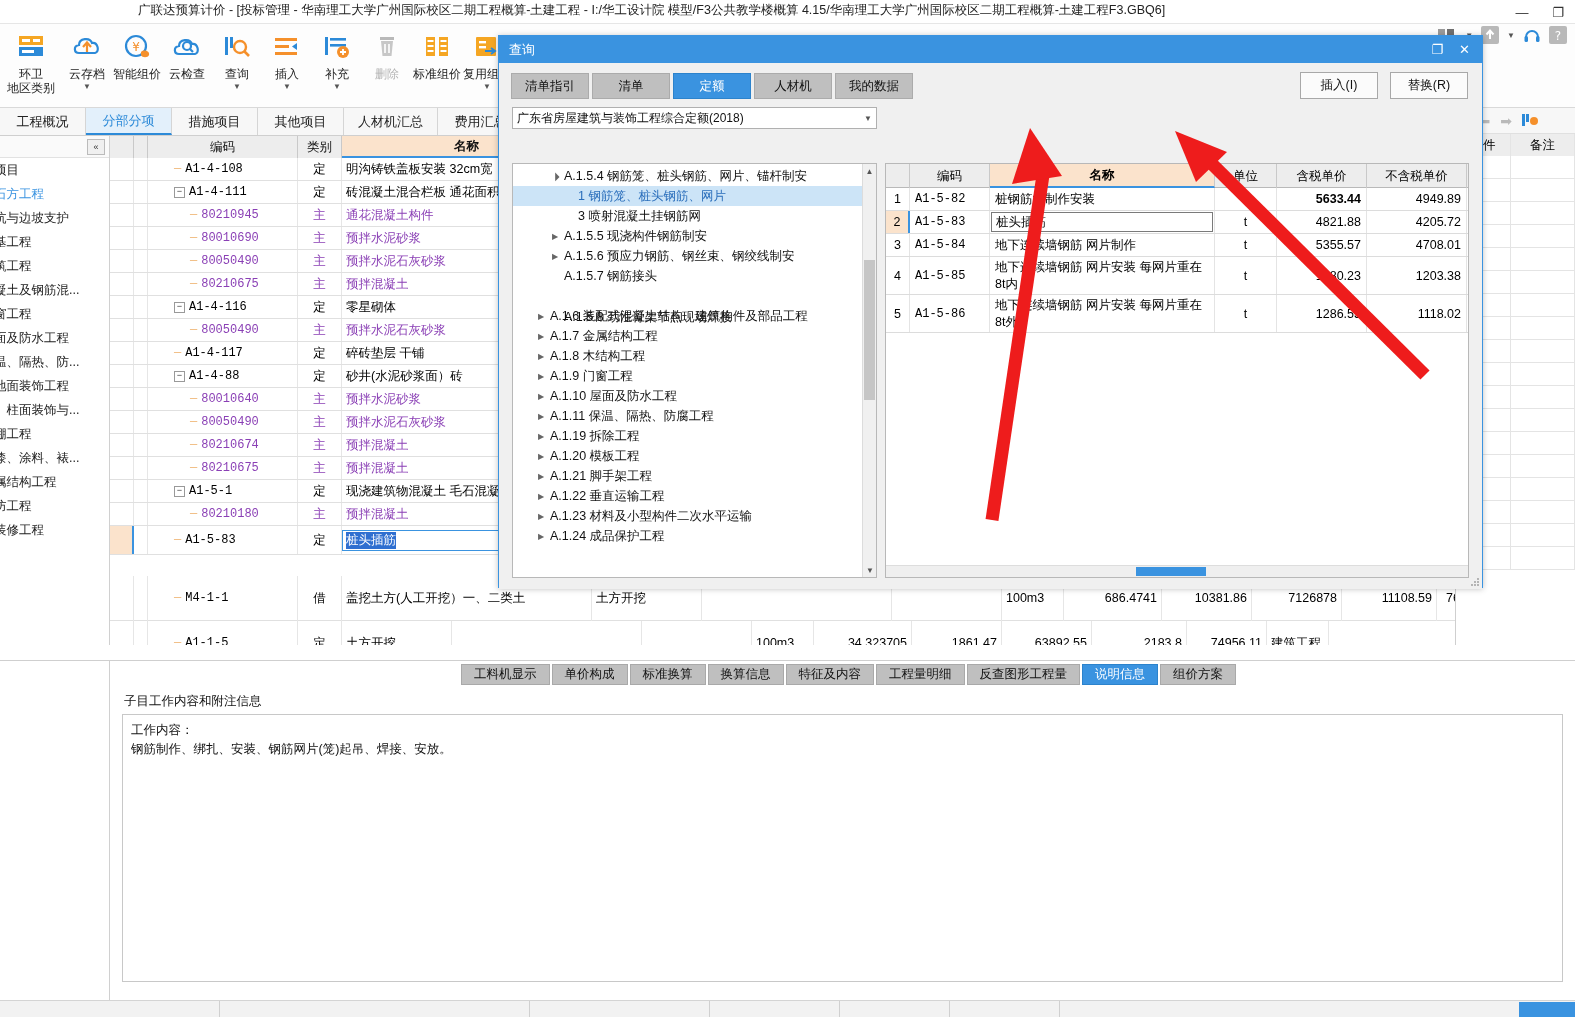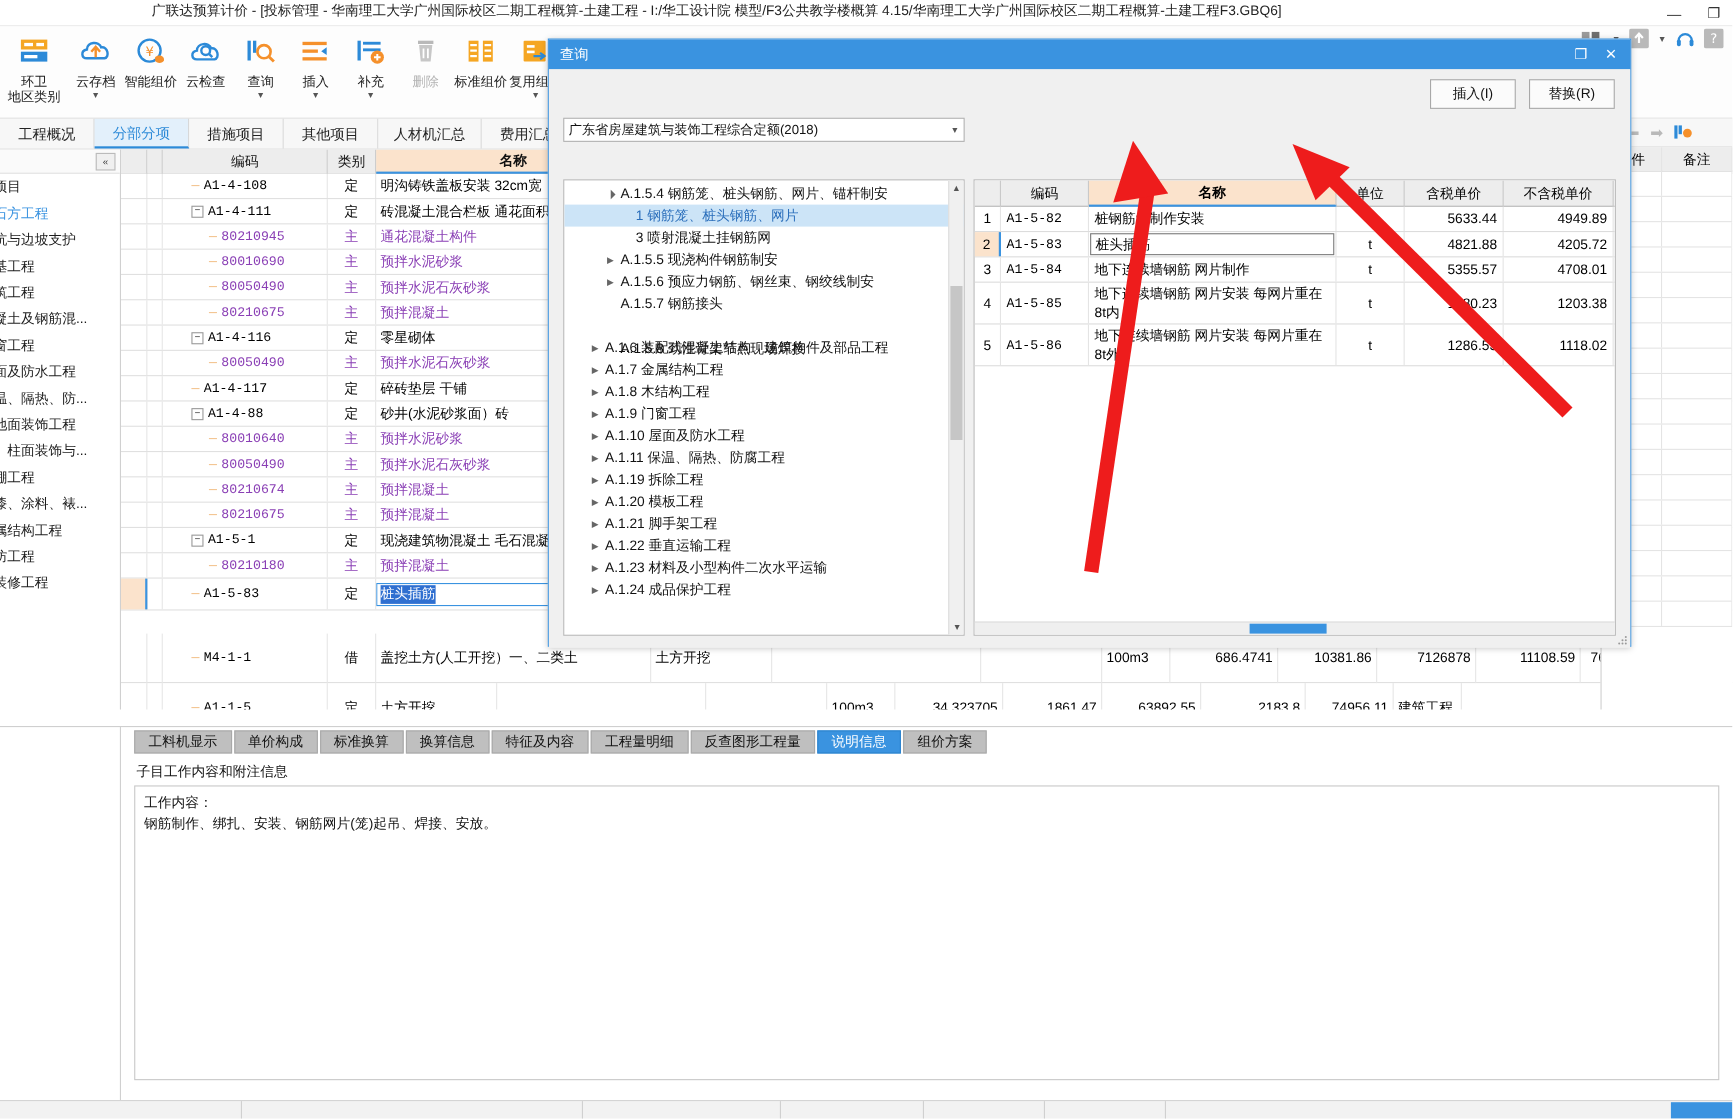--- a/index.html
+++ b/index.html
@@ -104,21 +104,21 @@
   .edit-cell {
     border:1px solid #3a93e0; background:#fff; height:21px; display:flex; align-items:center; padding:0 3px;
   }
   .edit-sel { background:#2f6fd0; color:#fff; }
 
   
   .bottom {
     position:absolute; top:660px; left:110px; width:1465px; height:340px; background:#fff;
     border-top:1px solid #cfcfcf;
   }
-  .btabs { display:flex; height:24px; padding-left:12px; padding-top:3px; gap:2px; }
+  .btabs { display:flex; height:24px; padding-left:12px; padding-top:3px; gap:2px;justify-content:center; }
   .btab {
     padding:0 12px; height:21px; display:flex; align-items:center; justify-content:center;
     font-size:12.5px; background:#bfbfbf; color:#111; border:1px solid #a9a9a9; cursor:pointer;
   }
   .btab.active { background:#3a93e0; color:#fff; border-color:#2c83cc; }
   .binfo-title { padding:8px 0 4px 14px; font-size:12.5px; color:#111; }
   .binfo-box {
     margin:0 12px 0 12px; height:268px; border:1px solid #c8c8c8; background:#fff; padding:6px 8px;
     font-size:12.5px; line-height:19px; color:#111; white-space:pre-wrap;
   }
@@ -1109,20 +1109,37 @@
 
   <div class="dlg">
     <div class="dlg-title">
       <span>查询</span>
       <span class="tbtns">
         <span class="tbtn">❐</span>
         <span class="tbtn">✕</span>
       </span>
     </div>
     <div class="dlg-body">
+      <div class="dtabs" id="dtabs">
+          <div class="dtab">
+            <span>清单指引</span>
+          </div>
+          <div class="dtab">
+            <span>清单</span>
+          </div>
+          <div class="dtab active">
+            <span>定额</span>
+          </div>
+          <div class="dtab">
+            <span>人材机</span>
+          </div>
+          <div class="dtab">
+            <span>我的数据</span>
+          </div>
+        </div>
       <div class="dlg-actions">
         <div class="dbtn">插入(I)</div>
         <div class="dbtn">替换(R)</div>
       </div>
 
       <div class="selwrap">
         <div class="sel-combo">
           <span class="cv">广东省房屋建筑与装饰工程综合定额(2018)</span>
           <span class="ar">▼</span>
         </div>
@@ -1255,21 +1272,21 @@
             </div>
           </div>
         <div id="tprows">
             <div class="tp-row" style="height: 23px;">
               <div class="tpc ctr idxc" style="width: 24px; flex: 0 0 24px;">1</div>
               <div class="tpc mono" style="width: 80px; flex: 0 0 80px;">A1-5-82</div>
               <div class="tpc" style="width: 225px; flex: 0 0 225px; white-space: normal; line-height: 17px;">
                 <span>桩钢筋笼制作安装</span>
               </div>
               <div class="tpc ctr" style="width: 62px; flex: 0 0 62px;">t</div>
-              <div class="tpc num" style="width: 90px; flex: 0 0 90px;">5633.44</div>
+              <div class="tpc num" style="width: 90px; flex: 0 0 90px; font-weight: bold;">5633.44</div>
               <div class="tpc num" style="width: 100px; flex: 0 0 100px;">4949.89</div>
             </div>
             <div class="tp-row selrow" style="height: 23px;">
               <div class="tpc ctr idxc" style="width: 24px; flex: 0 0 24px;">2</div>
               <div class="tpc mono" style="width: 80px; flex: 0 0 80px;">A1-5-83</div>
               <div class="tpc" style="width: 225px; flex: 0 0 225px; white-space: normal; line-height: 17px; padding: 1px;">
                 <div class="name-edit">
                   <span>桩头插筋</span>
                 </div>
               </div>

